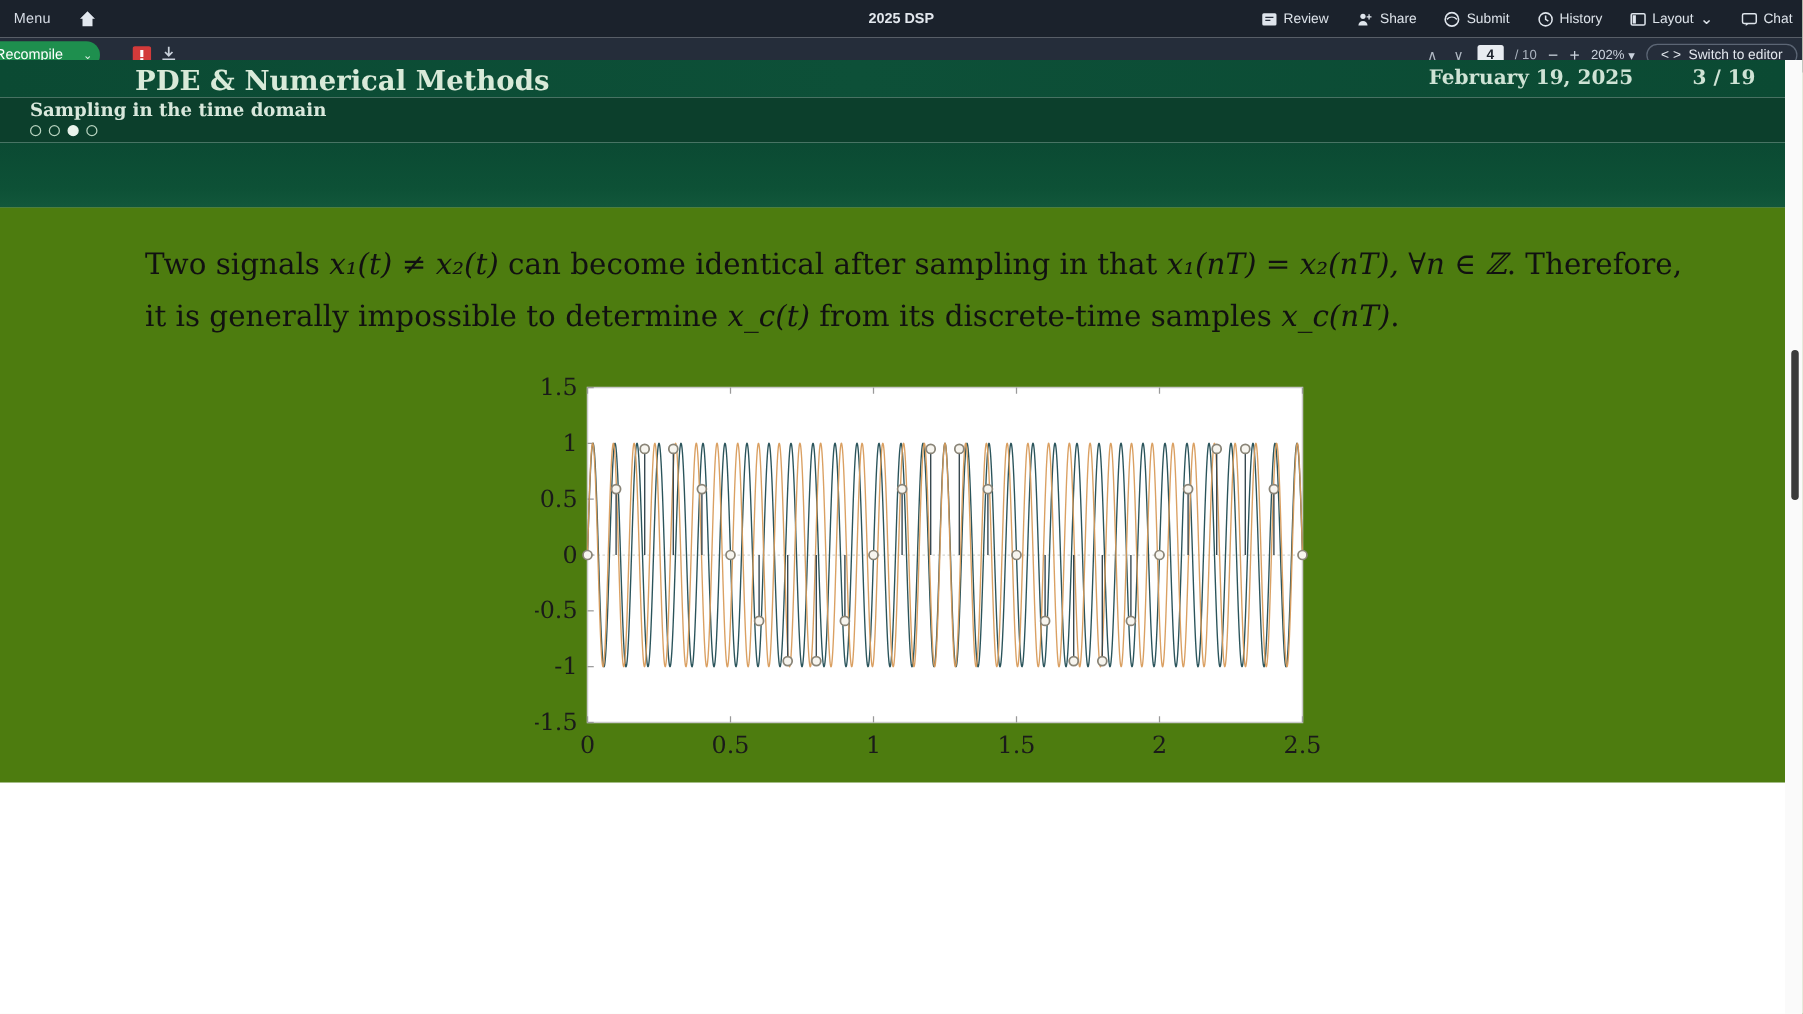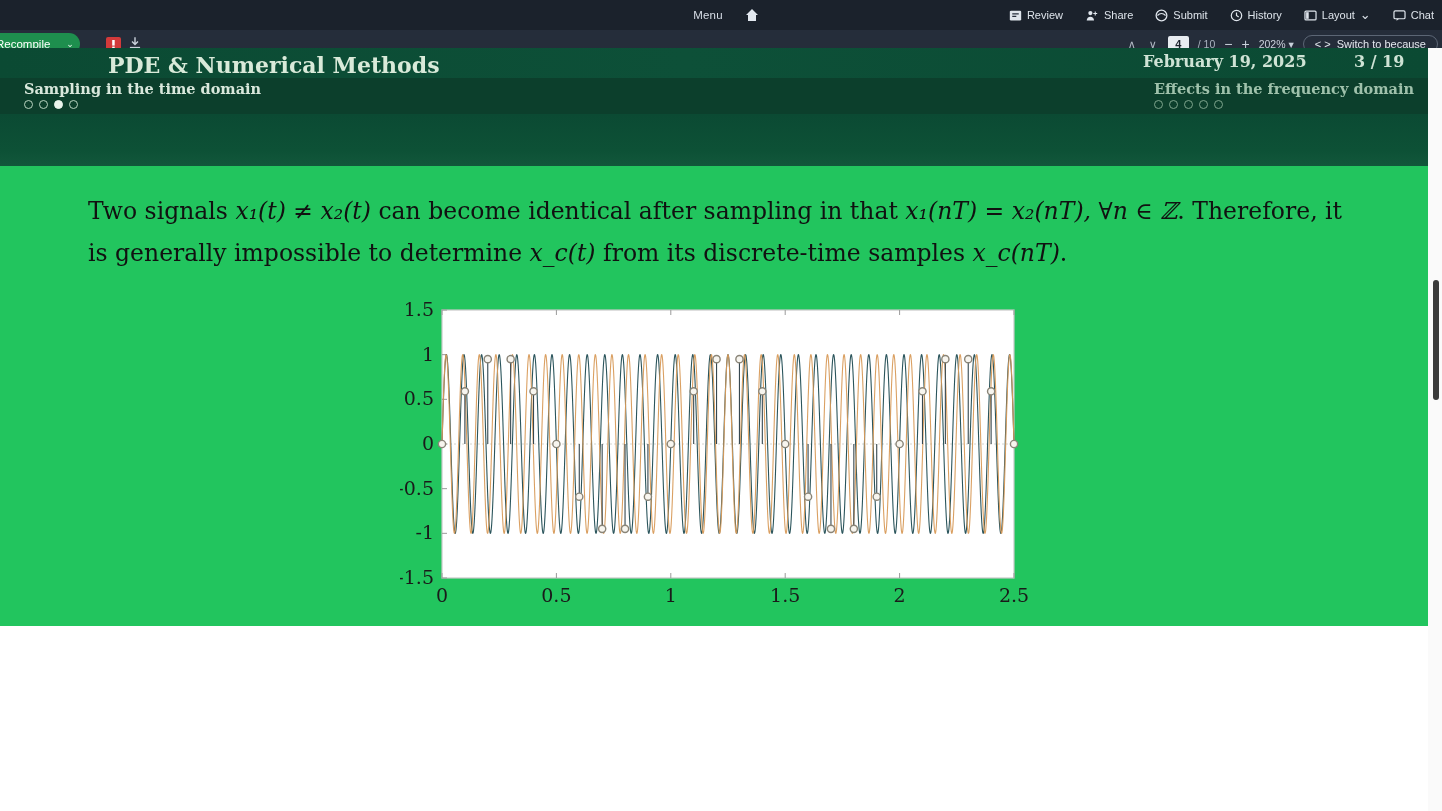--- a/index.html
+++ b/index.html
@@ -8,21 +8,21 @@
     background: #ffffff;
     font-family: "Liberation Sans", sans-serif;
     overflow: hidden;
   }
   #app { position: relative; width: 1442px; height: 811px; background: #fff; }
 
   
   .menubar {
     position: absolute; top: 0; left: 0; width: 1442px; height: 30px;
     background: #1b222c; display: flex; align-items: center;
-    color: #cfd6e0; font-size: 11.5px; justify-content: center;
+    color: #cfd6e0; font-size: 11.5px;
   }
   .menu-left { display: flex; align-items: center; gap: 16px; padding-left: 6px; }
   .menu-btn {
     color: #d7dde6; font-size: 11.5px; letter-spacing: .2px;
     padding: 3px 5px; border-radius: 3px; cursor: pointer;
   }
   .home-ico { width: 16px; height: 16px; display: inline-block; }
   .menu-center {
     position: absolute; left: 0; right: 0; text-align: center;
     font-size: 11.5px; font-weight: bold; color: #e3e8ee; pointer-events: none;
@@ -135,21 +135,21 @@
     margin-left: 24px; color: #f2f7f2; font-family: "DejaVu Serif", serif;
     font-weight: normal; font-size: 30px; letter-spacing: .2px;
   }
   .frametitle h1 i { font-style: italic; }
   .ft-fade {
     position: absolute; bottom: -7px; left: 0; width: 1428px; height: 8px;
     background: linear-gradient(to bottom, rgba(18,87,59,.55), rgba(255,255,255,0));
   }
 
   
-  .slide-body { position: relative; width: 1428px; background: #22c55e; padding-top: 24px; }
+  .slide-body { position: relative; width: 1428px; background: #4d7c0f; padding-top: 24px; padding-left: 28px; }
   .para {
     margin: 0 80px 0 88px;
     font-family: "DejaVu Serif", serif; font-size: 23.5px; line-height: 42px;
     color: #111;
   }
   .mi { font-style: italic; font-family: "DejaVu Serif", serif; }
 
   
   .figwrap { position: relative; margin-top: 22px; height: 330px; }
   .chart { position: absolute; left: 400px; top: 0; width: 640px; height: 330px; }
@@ -171,20 +171,21 @@
 
   <div class="menubar">
     <div class="menu-left">
       <div class="menu-btn">Menu</div>
       <span class="home-ico">
         <svg width="16" height="16" viewBox="0 0 16 16">
             <path d="M8 2 L14 8 H12 V14 H4 V8 H2 Z" fill="#e2e8ef"></path>
           </svg>
       </span>
     </div>
+    <div class="menu-center">2025 DSP</div>
     <div class="menu-right">
       <div class="mr-item">
         <span>
           <svg width="13" height="13" viewBox="0 0 16 16">
               <rect x="1" y="2" width="14" height="12" rx="1.5" fill="#dfe5ec"></rect>
               <path d="M4 6h8M4 9h5" stroke="#252d3a" stroke-width="1.4"></path>
             </svg>
         </span>
         <span>Review</span>
       </div>
@@ -262,49 +263,39 @@
     <span class="nav-arrow">∧</span>
     <span class="nav-arrow">∨</span>
     <span class="pagebox">4</span>
     <span class="pagetot">/ 10</span>
     <span class="zoomsign">−</span>
     <span class="zoomsign">+</span>
     <span class="zoomval">202%</span>
     <span class="zoomval" style="margin-left:-6px;">▾</span>
     <span class="switch-btn">
       <span style="font-size:11px;">&lt; &gt;</span>
-      <span>Switch to because</span>
+      <span>Switch to editor</span>
     </span>
   </div>
 
   <div class="slide">
 
     <div class="beamer-headline">
       <div class="hl-title">PDE &amp; Numerical Methods</div>
       <div class="hl-date">February 19, 2025</div>
       <div class="hl-frame">3 / 19</div>
     </div>
 
     <div class="beamer-nav">
       <div class="nav-sec" style="left:24px;">
         <div class="sec-label">Sampling in the time domain</div>
         <div class="dots" id="left-dots">
             <span class="dot"></span>
             <span class="dot"></span>
             <span class="dot filled"></span>
-            <span class="dot"></span>
-          </div>
-      </div>
-      <div class="nav-sec right" style="left:1154px;">
-        <div class="sec-label">Effects in the frequency domain</div>
-        <div class="dots" id="right-dots">
-            <span class="dot"></span>
-            <span class="dot"></span>
-            <span class="dot"></span>
-            <span class="dot"></span>
             <span class="dot"></span>
           </div>
       </div>
     </div>
 
     <div class="frametitle">
       <div class="ft-fade"></div>
     </div>
 
     <div class="slide-body">

